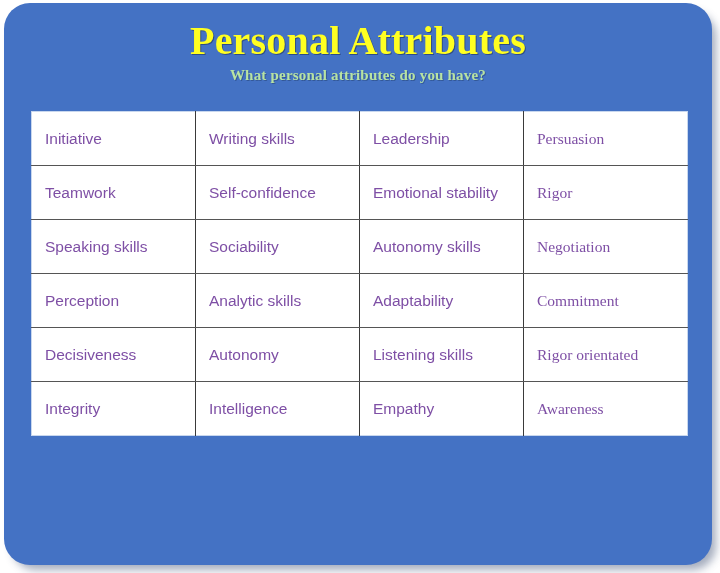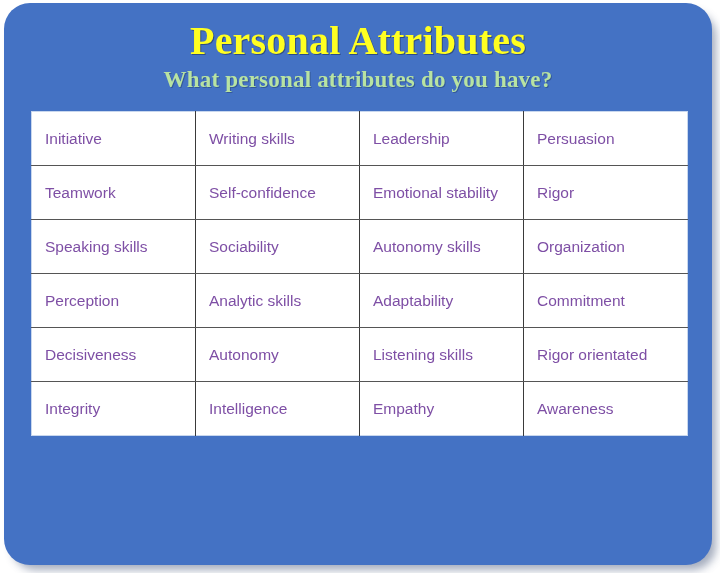--- a/index.html
+++ b/index.html
@@ -43,21 +43,21 @@
     text-shadow: 1px 1px 0 rgba(20,30,60,0.45);
   }
   #subtitle {
     position: absolute;
     left: 0;
     top: 64px;
     width: 100%;
     text-align: center;
     font-family: "Liberation Serif", serif;
     font-weight: bold;
-    font-size: 23px;
+    font-size: 15px;
     letter-spacing: 0.2px;
     color: #b8e3a2;
     text-shadow: 1px 1px 0 rgba(20,40,70,0.35);
   }
 
   
   #attributes-table {
     position: absolute;
     left: 27px;
     top: 108px;
@@ -76,20 +76,21 @@
     border-bottom: 1.6px solid #555555;
     color: #7e4fa5;
     font-family: "Liberation Sans", sans-serif;
     font-size: 15.5px;
     line-height: 20px;
     background: #ffffff;
     box-sizing: border-box;
   }
   #attributes-table td:last-child {
     border-right: none;
+    font-family: Liberation Serif, serif;
   }
   #attributes-table tr:last-child td {
     border-bottom: none;
     padding-left: 13px;
   }
   .cell-text {
     display: block;
   }
 </style>
 </head>
@@ -138,21 +139,21 @@
         <td>
             <span class="cell-text">Speaking skills</span>
           </td>
         <td>
             <span class="cell-text">Sociability</span>
           </td>
         <td>
             <span class="cell-text">Autonomy skills</span>
           </td>
         <td>
-            <span class="cell-text">Organization</span>
+            <span class="cell-text">Negotiation</span>
           </td>
       </tr>
 
 
       <tr>
         <td>
             <span class="cell-text">Perception</span>
           </td>
         <td>
             <span class="cell-text">Analytic skills</span>

